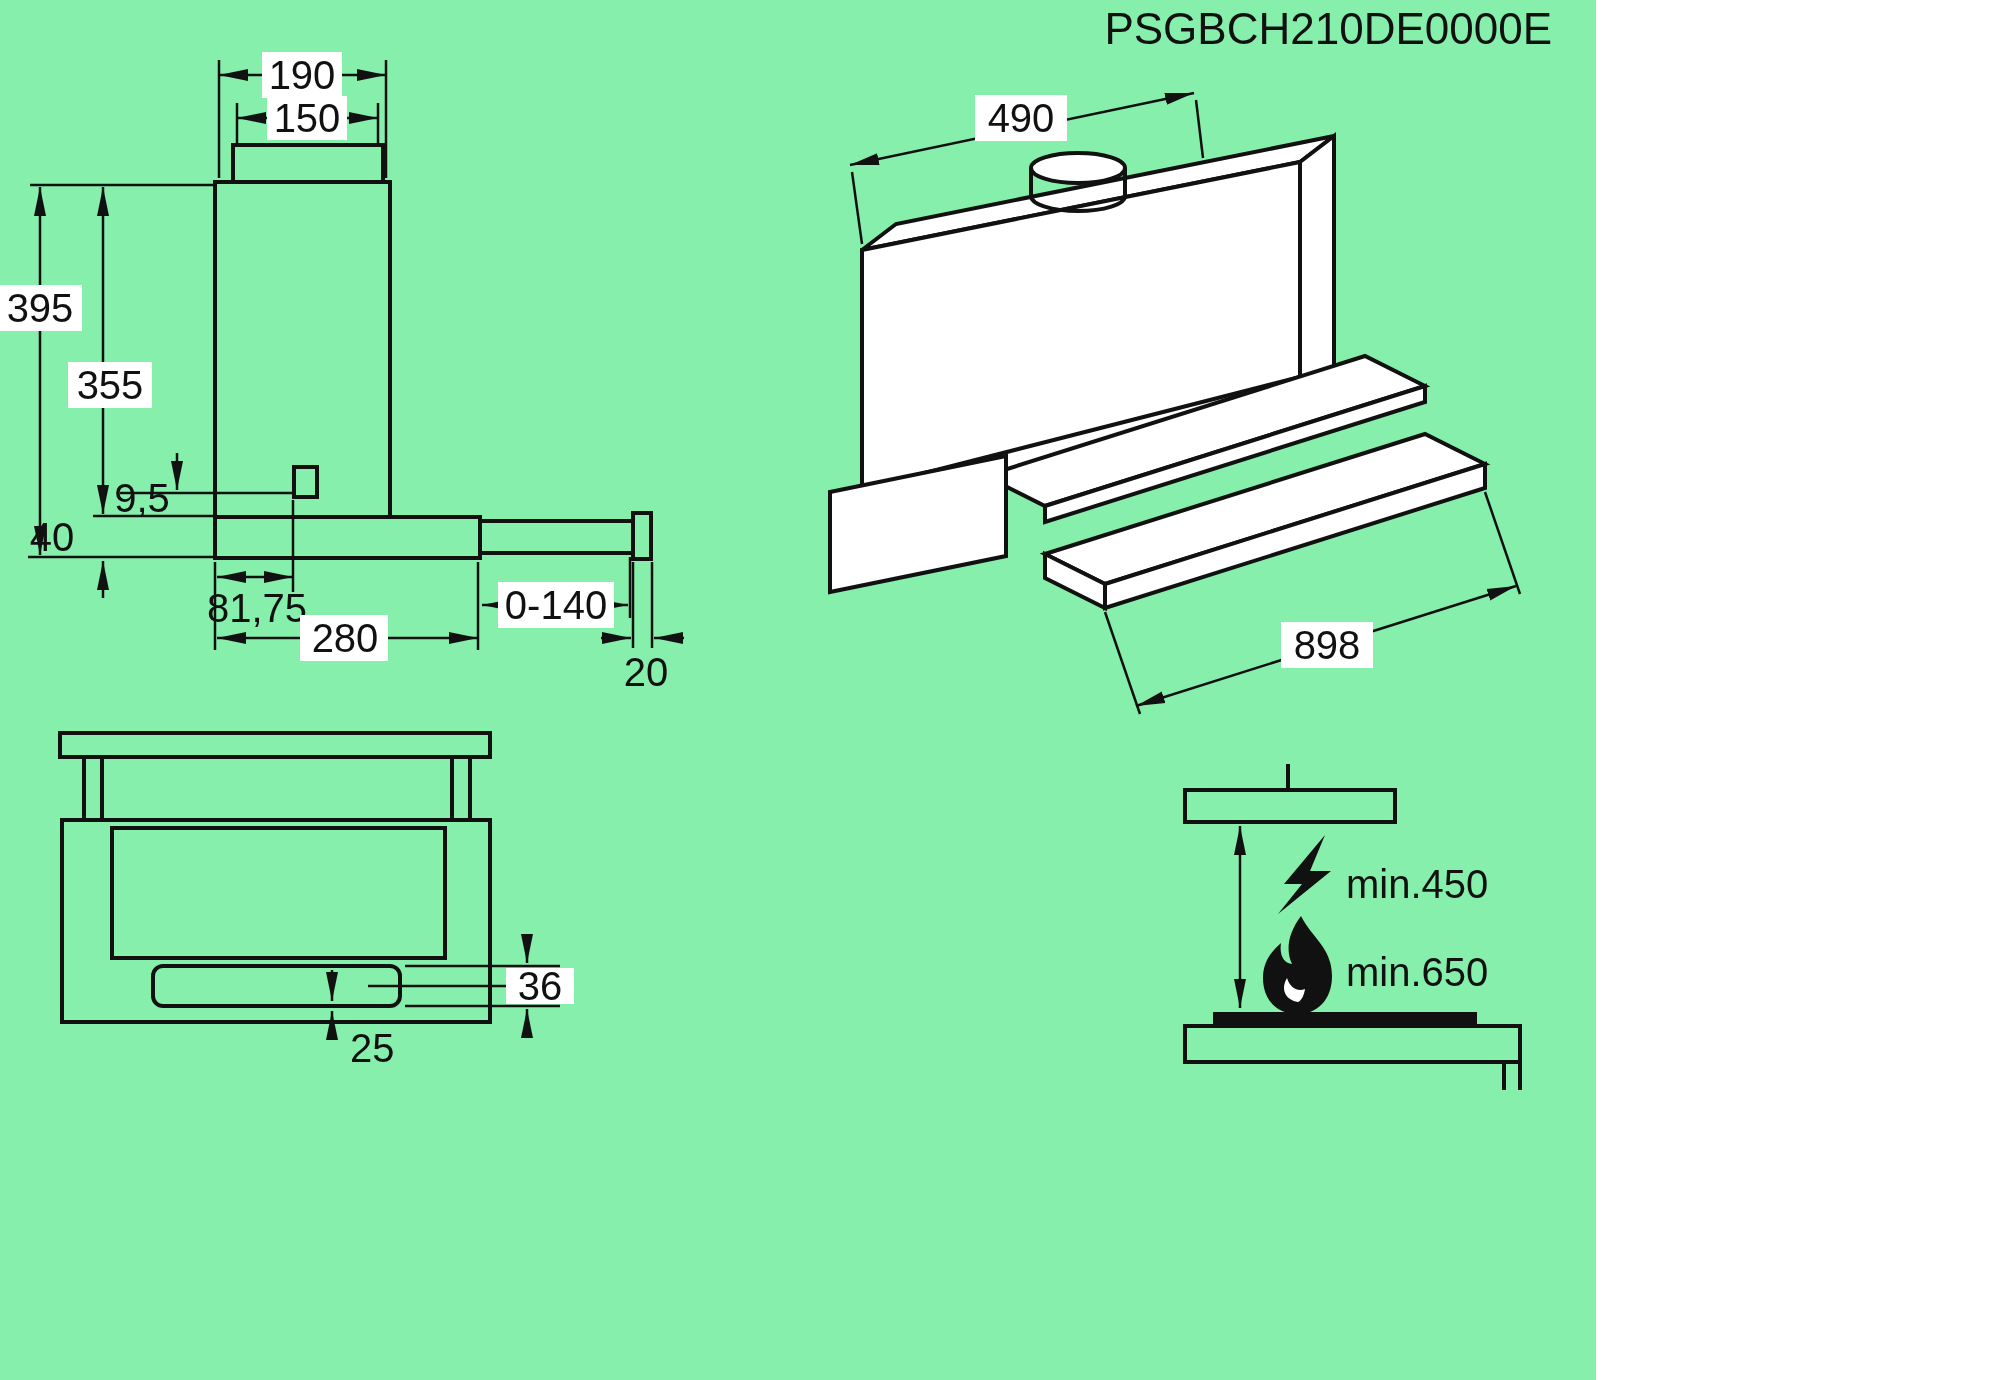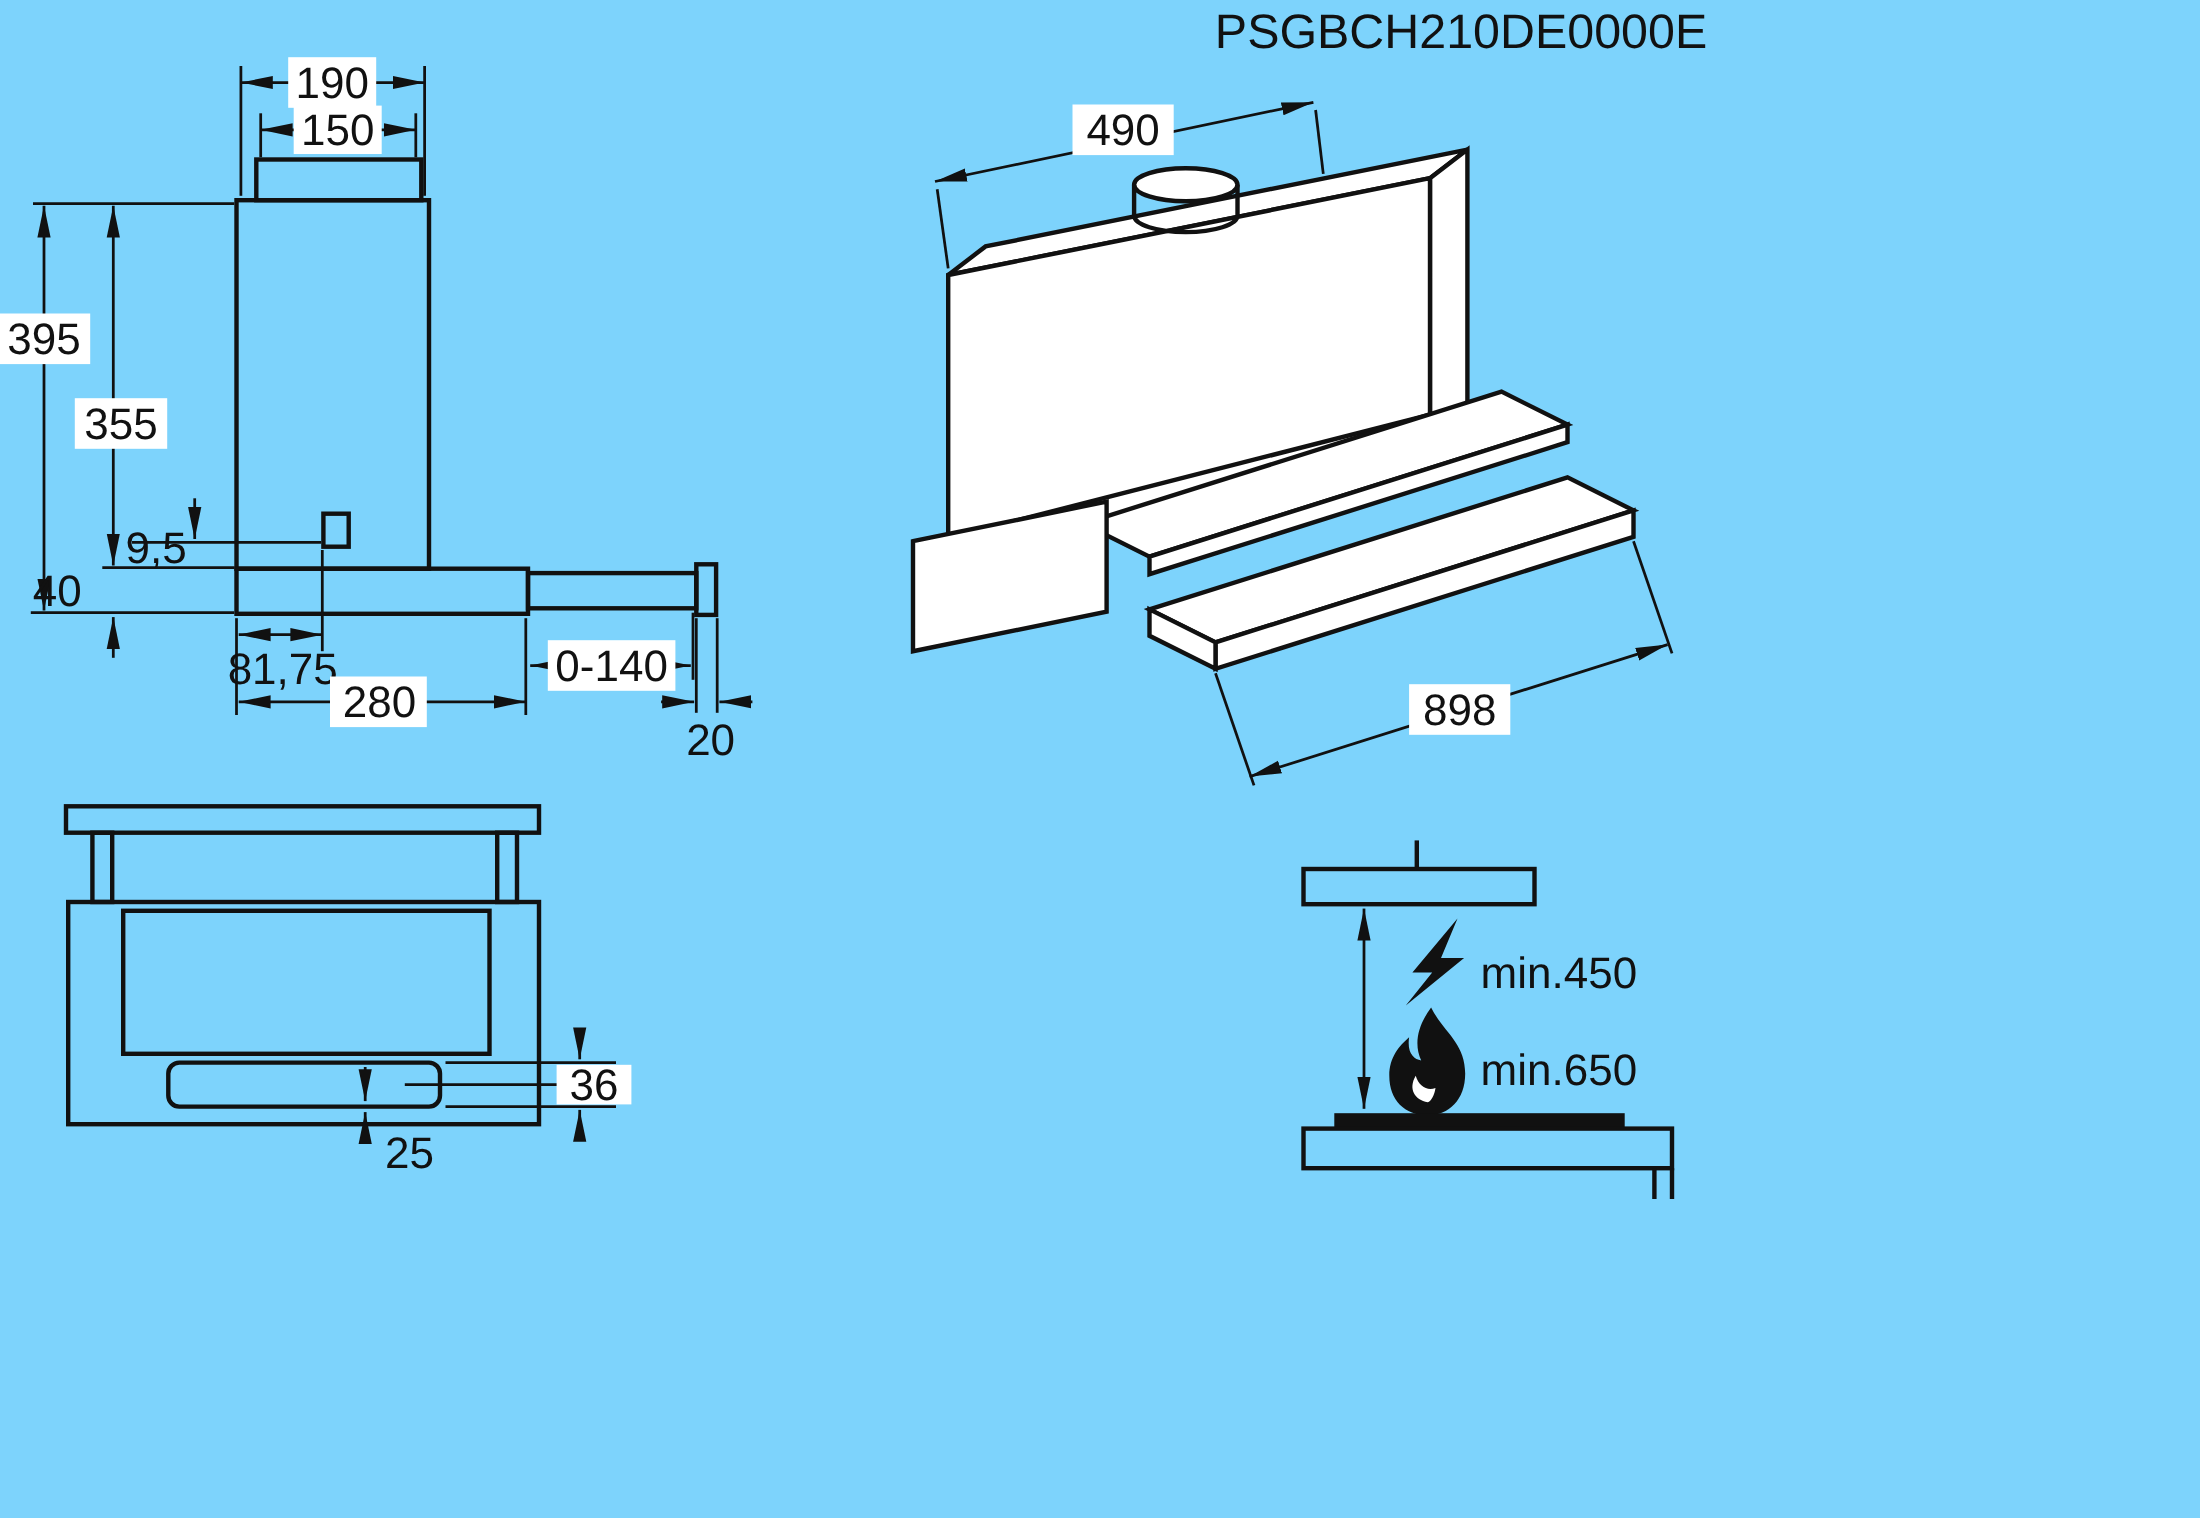--- a/index.html
+++ b/index.html
@@ -1,16 +1,16 @@
 <!DOCTYPE html>
 <html><head>
 <meta charset="utf-8">
 <style>
   html,body{margin:0;padding:0;background:#fff;}
-  .canvas{position:relative;width:2000px;height:1380px;background:#7dd3fc;overflow:hidden;}
+  .canvas{position:relative;width:1596px;height:1380px;background:#86efac;overflow:hidden;}
   svg{position:absolute;left:0;top:0;}
   .lbl{font-family:"Liberation Sans",sans-serif;font-size:40px;fill:#111;}
   .title{font-family:"Liberation Sans",sans-serif;font-size:44px;fill:#111;}
   .ol{fill:none;stroke:#111;stroke-width:4;stroke-linejoin:miter;}
   .olw{fill:#fff;stroke:#111;stroke-width:4;stroke-linejoin:miter;}
   .dim{fill:none;stroke:#111;stroke-width:2.5;}
   .bg{fill:#fff;stroke:none;}
   .solid{fill:#111;stroke:none;}
 </style>
 </head>

